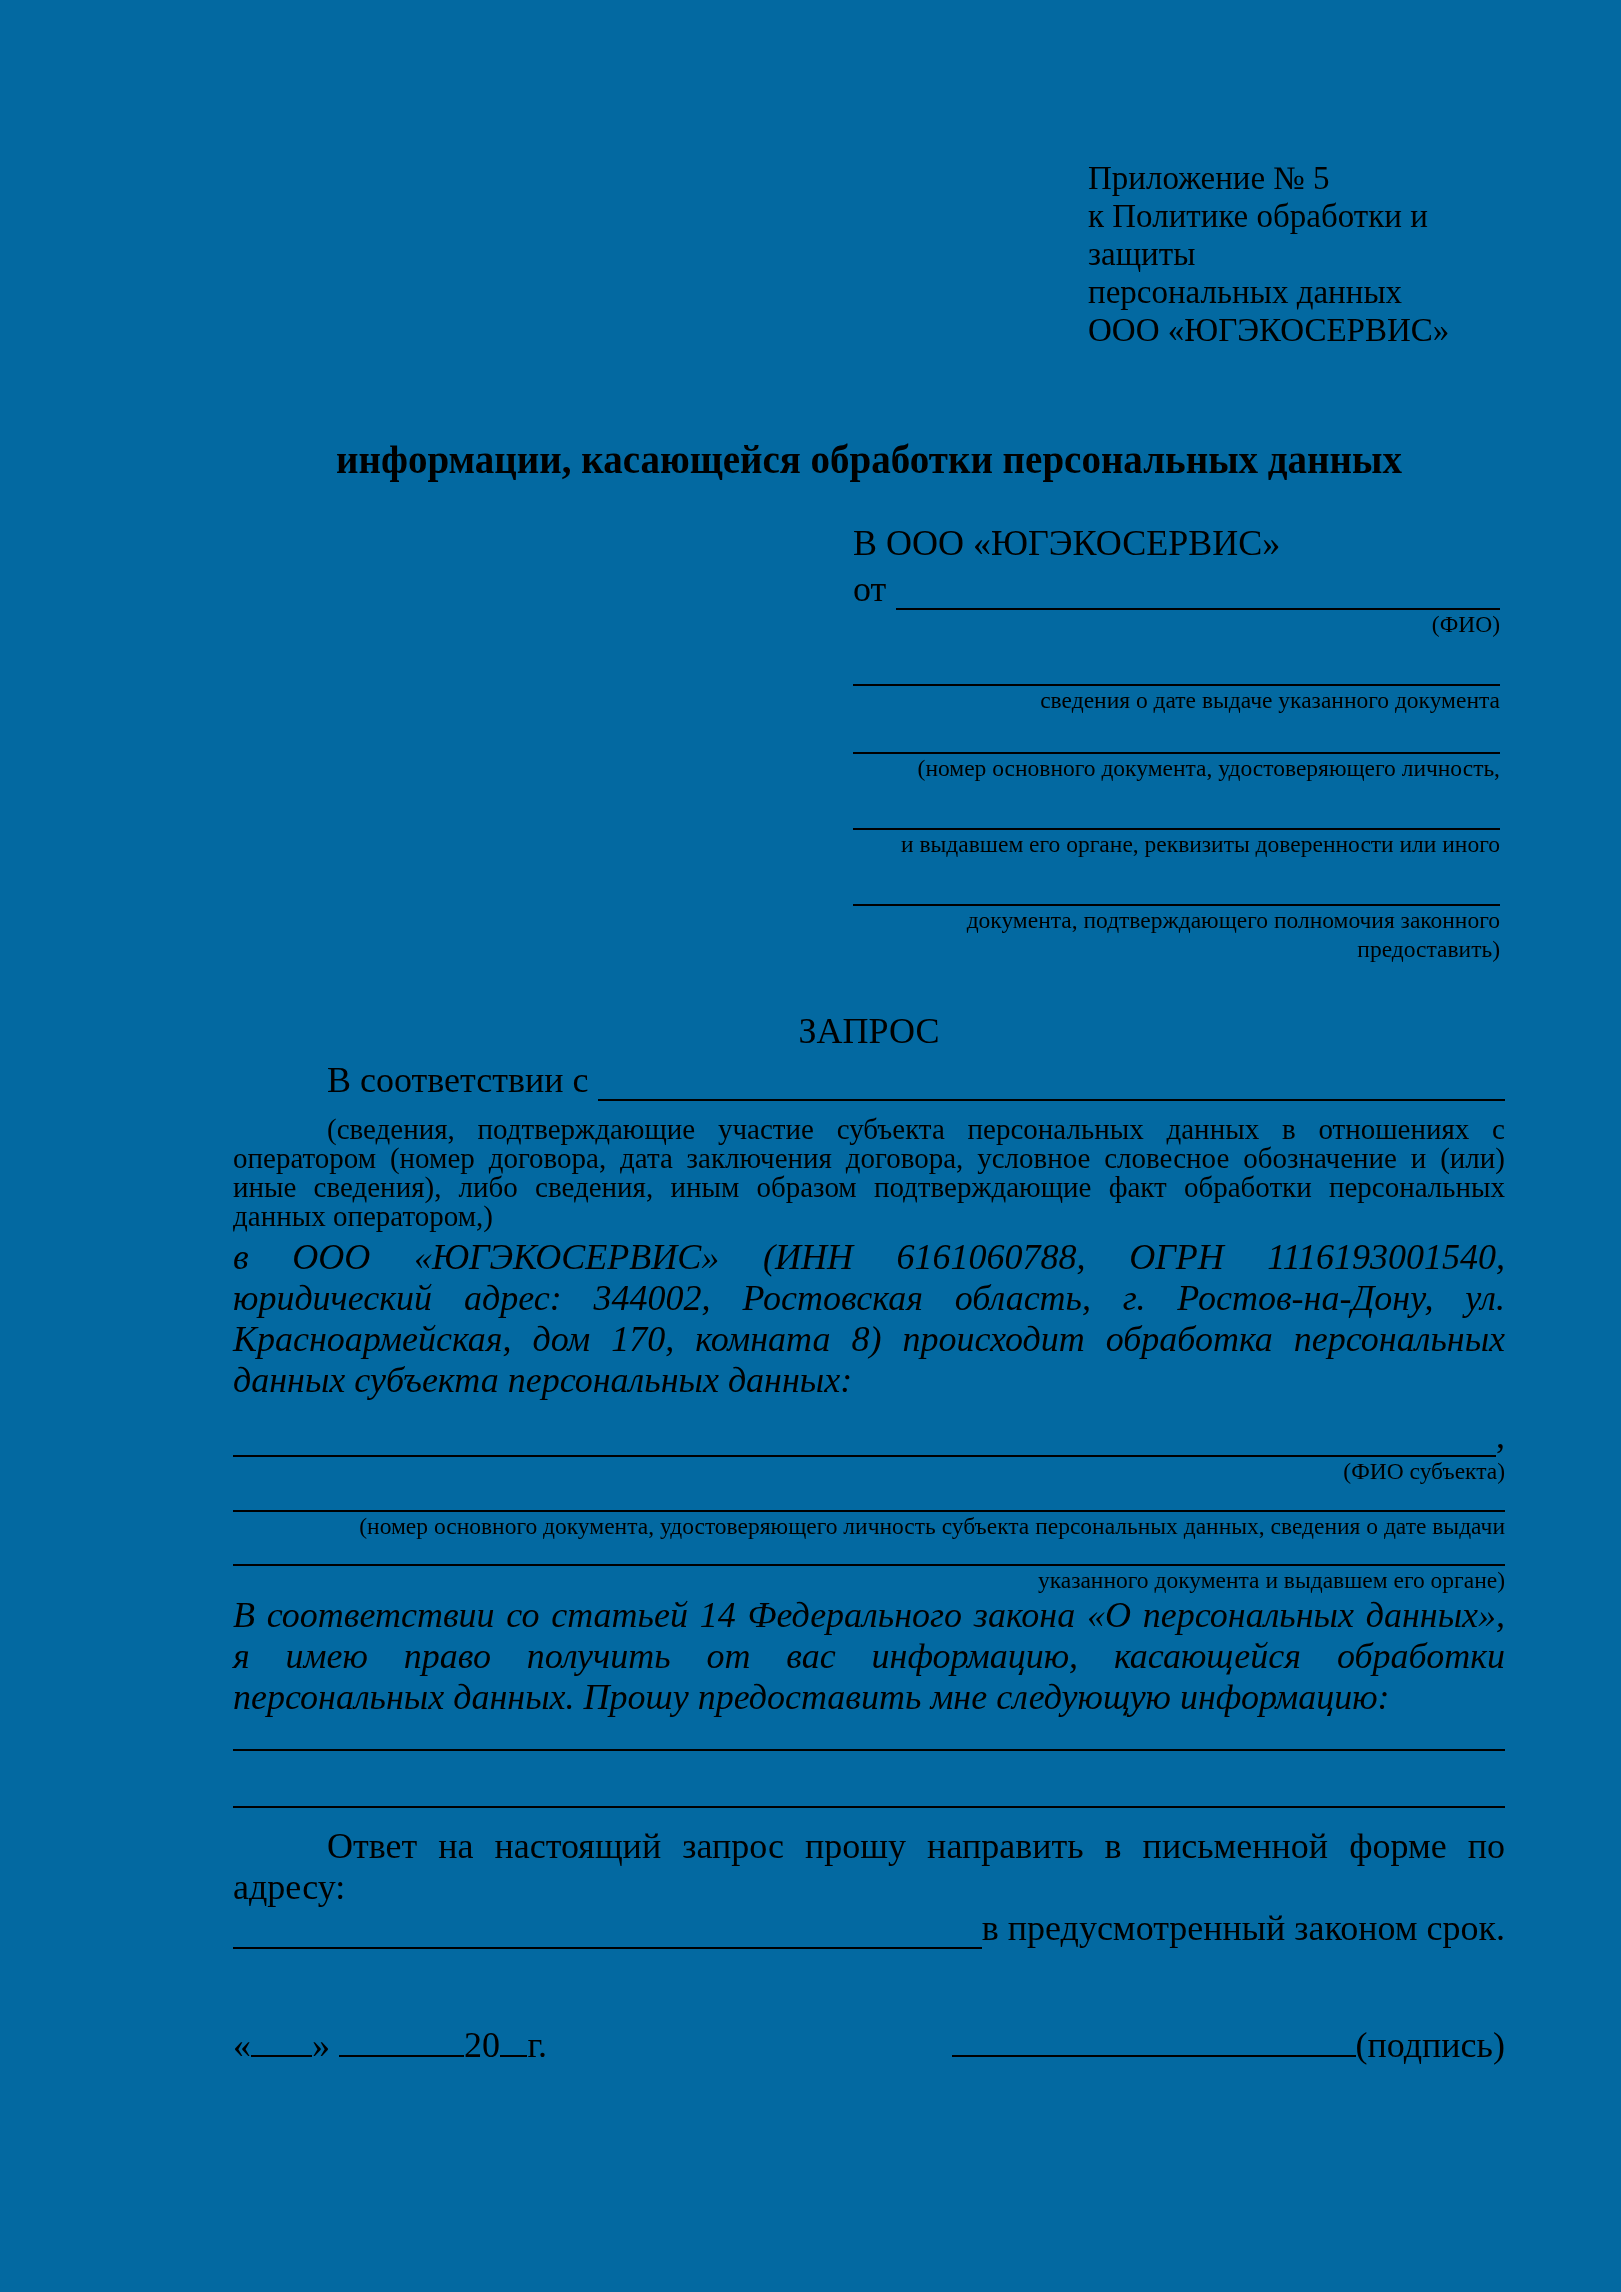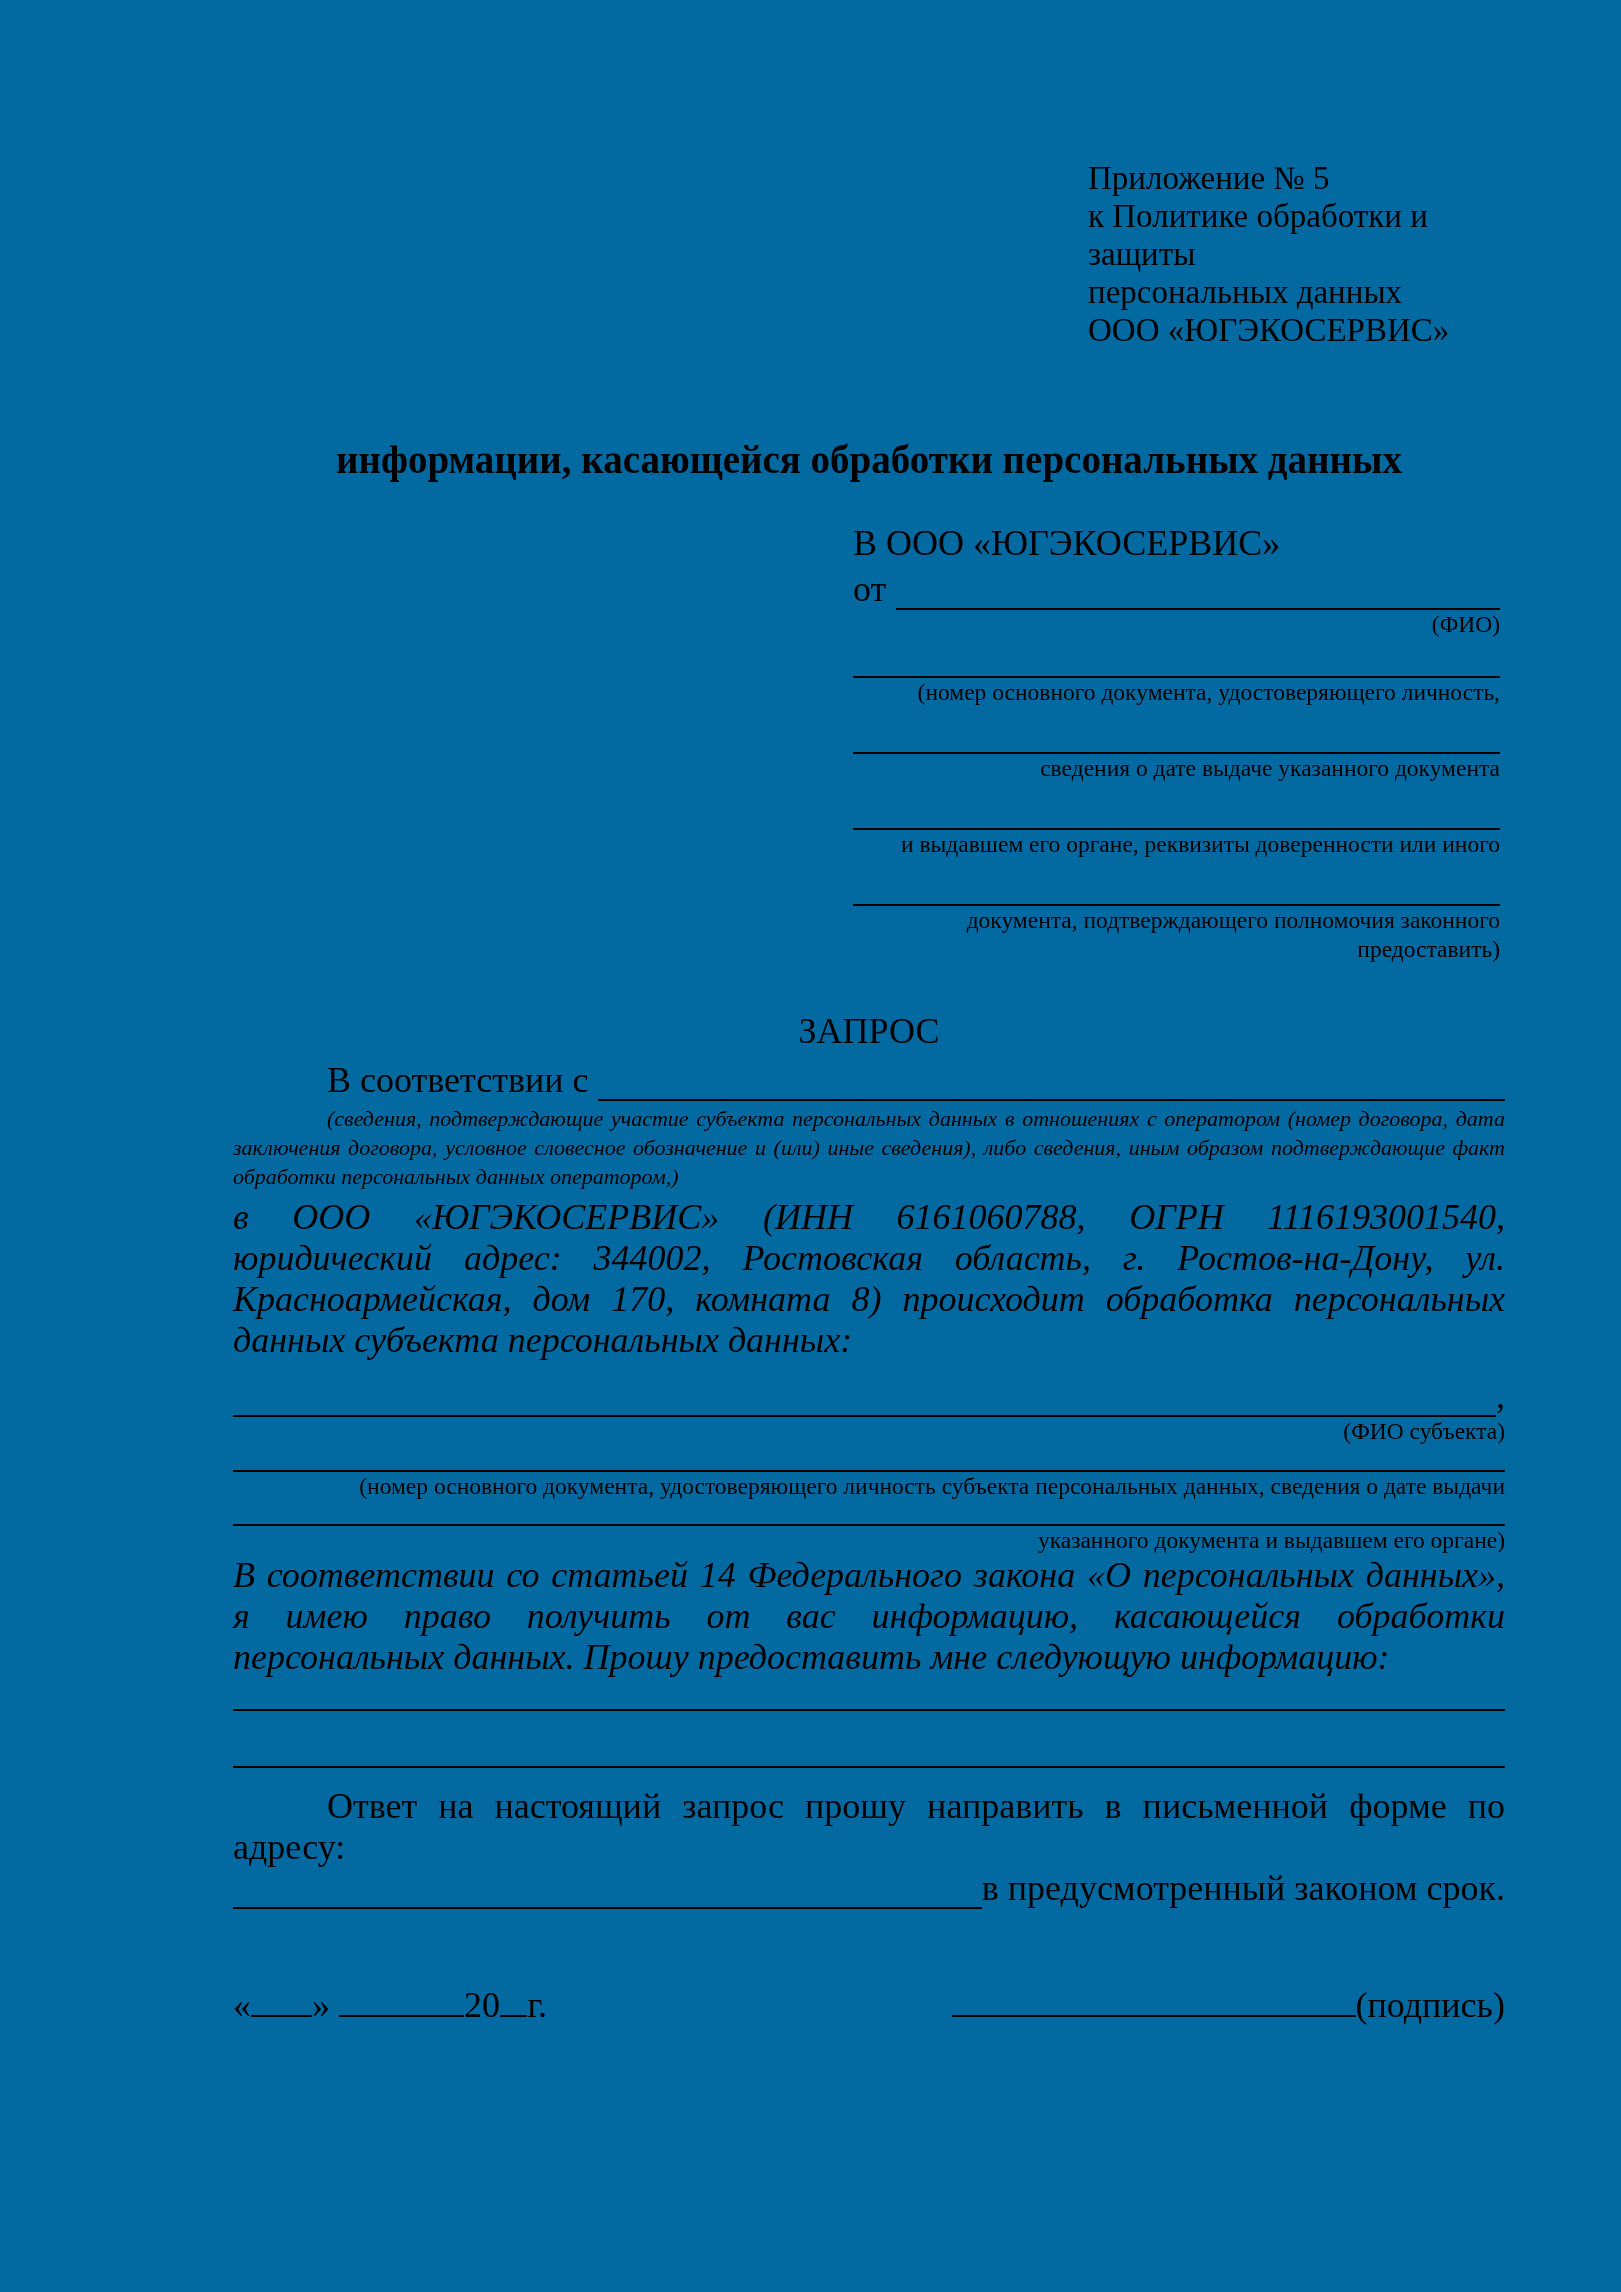--- a/index.html
+++ b/index.html
@@ -43,26 +43,25 @@
     line-height:29px;
     text-align:right;
   }
   .blank-line{border-bottom:2px solid #000;height:0;}
   .fgroup .blank-line{margin-top:45px;}
   .fgroup.first .blank-line{margin-top:37px;}
   .zapros{margin-top:47px;text-align:center;}
   .intro-row{display:flex;align-items:flex-end;margin-top:7.8px;padding-left:94px;}
   .intro-row .lbl{flex:0 0 auto;padding-right:9.8px;}
   .note{
-    margin-top:3px;
-    font-size:22px;
+    margin-top:14px;
+    font-size:29px;
     line-height:29px;
     text-align:justify;
     text-indent:94px;
-    font-style:italic;
   }
   .body-para{
     margin:5.9px 0 0 0;
     text-align:justify;
     font-style:italic;
   }
   .subject-row{display:flex;align-items:flex-end;margin-top:15.7px;}
   .subject-row .comma{flex:0 0 auto;}
   .mt-line{margin-top:23.5px;}
   .law-para{margin-top:0;}
@@ -113,27 +112,27 @@
   <div class="addressee">
     <div class="addr-to">В ООО «ЮГЭКОСЕРВИС»</div>
 
     <div class="from-row">
       <span class="lbl">от</span>
       <span style="width:9.8px"></span>
       <div class="fill-line"></div>
     </div>
     <div class="caption">(ФИО)</div>
 
+    <div class="fgroup">
+      <div class="blank-line"></div>
+      <div class="caption">сведения о дате выдаче указанного документа</div>
+    </div>
     <div class="fgroup first">
       <div class="blank-line"></div>
       <div class="caption">(номер основного документа, удостоверяющего личность,</div>
-    </div>
-    <div class="fgroup">
-      <div class="blank-line"></div>
-      <div class="caption">сведения о дате выдаче указанного документа</div>
     </div>
     <div class="fgroup">
       <div class="blank-line"></div>
       <div class="caption">и выдавшем его органе, реквизиты доверенности или иного</div>
     </div>
     <div class="fgroup">
       <div class="blank-line"></div>
       <div class="caption">документа, подтверждающего полномочия законного предоставить)</div>
     </div>
   </div>

